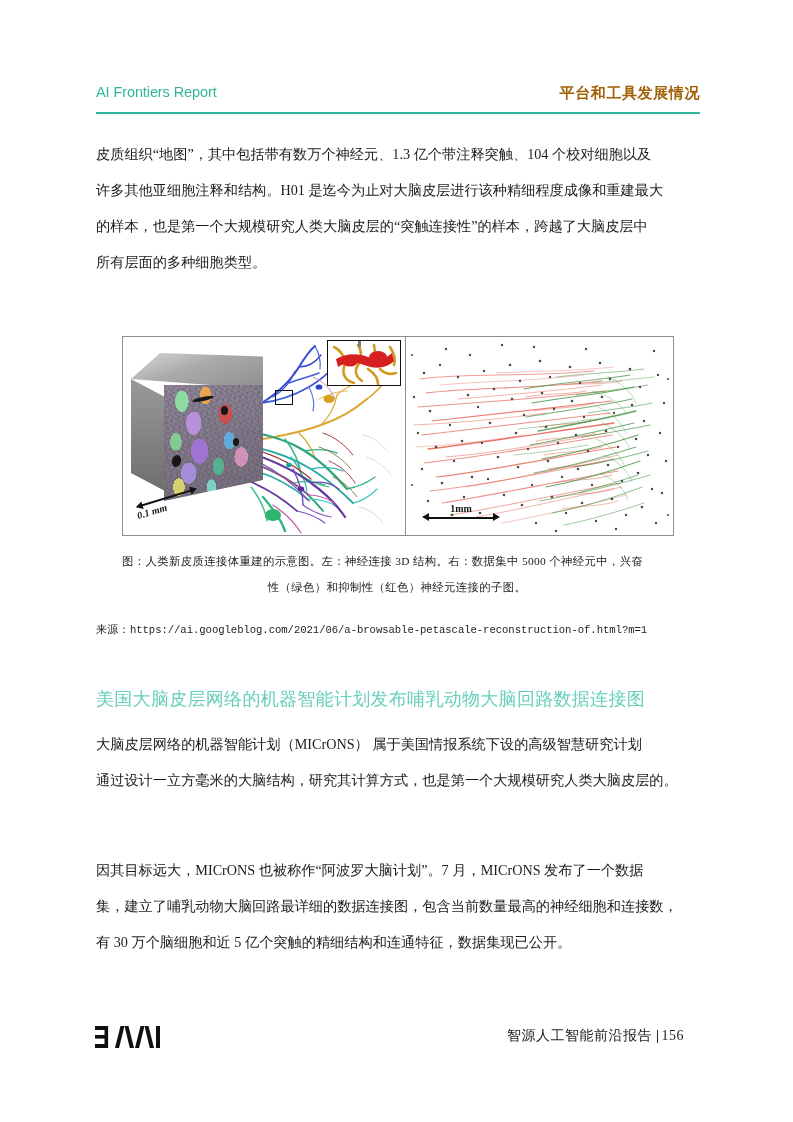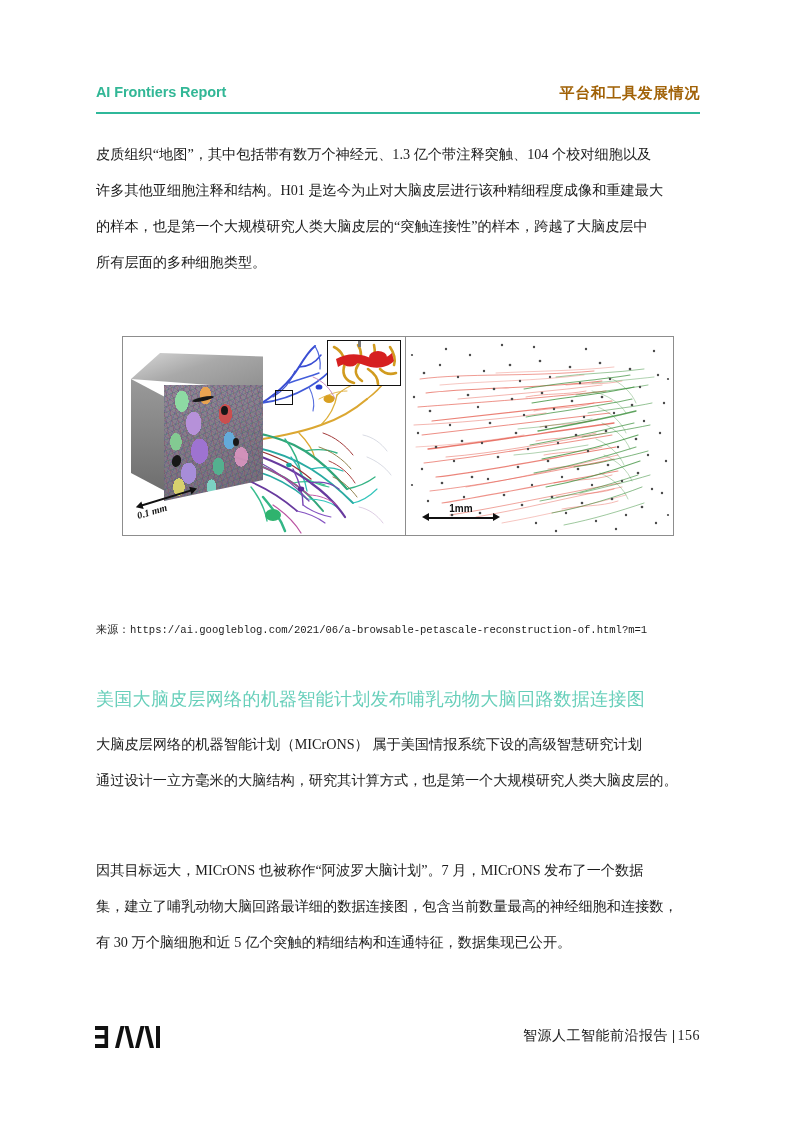--- a/index.html
+++ b/index.html
@@ -28,21 +28,21 @@
     position: absolute;
     left: 96px;
     top: 84px;
     width: 604px;
     height: 30px;
   }
   .header-left {
     position: absolute;
     left: 0; top: 0;
     font-family: "Liberation Sans", sans-serif;
-    font-weight: bold;
+    font-weight: normal;
     font-size: 14.5px;
     color: #32b796;
     letter-spacing: -0.1px;
     white-space: nowrap;
   }
   .header-right {
     position: absolute;
     right: 0; top: 0;
     font-family: "Liberation Serif", serif;
     font-weight: bold;
@@ -214,21 +214,21 @@
   #scalebar-left .sb-line { width: 52px; margin-left: 7px; }
   #scalebar-left .sb-label { margin-top: 2px; }
   #scalebar-right {
     left: 22px; bottom: 16px;
     flex-direction: column;
     align-items: center;
   }
   #scalebar-right .sb-line { width: 66px; }
   #scalebar-right .sb-label {
     font-style: normal;
-    font-family: Liberation Sans, sans-serif;
+    font-family: Liberation Serif, serif;
     font-size: 10px;
     margin-bottom: 3px;
   }
 
   .neuro-svg, .conn-svg {
     position: absolute;
     left: 0; top: 0;
     width: 100%; height: 100%;
   }
 
@@ -284,21 +284,21 @@
   .footer-logo {
     position: absolute;
     left: 95px;
     top: 1024px;
     height: 26px;
     display: flex;
     align-items: center;
   }
   .footer-right {
     position: absolute;
-    right: 93px;
+    right: 109px;
     top: 1027px;
     font-family: "Liberation Serif", serif;
     font-size: 14px;
     color: #1c1c1c;
     letter-spacing: 0.5px;
     white-space: nowrap;
   }
   .footer-right .pg-sep { margin: 0 2px 0 4px; font-weight: bold; }
   .footer-right .pg-num { font-family: "Liberation Serif", serif; }
 </style>
@@ -613,20 +613,24 @@
         </g>
       </svg>
 
       <div class="scalebar" id="scalebar-right">
         <div class="sb-label">1mm</div>
         <div class="sb-line"></div>
       </div>
     </div>
   </div>
 
+  <div class="caption">
+    <span class="cline c1">图：人类新皮质连接体重建的示意图。左：神经连接 3D 结构。右：数据集中 5000 个神经元中，兴奋</span>
+    <span class="cline c2">性（绿色）和抑制性（红色）神经元连接的子图。</span>
+  </div>
 
   <div class="source">
     <span class="src-label">来源：</span><span class="src-url">https://ai.googleblog.com/2021/06/a-browsable-petascale-reconstruction-of.html?m=1</span>
   </div>
 
   <div class="section-heading">美国大脑皮层网络的机器智能计划发布哺乳动物大脑回路数据连接图</div>
 
   <div class="para" id="para-2">
     <span class="line">大脑皮层网络的机器智能计划（MICrONS） 属于美国情报系统下设的高级智慧研究计划</span>
     <span class="line">通过设计一立方毫米的大脑结构，研究其计算方式，也是第一个大规模研究人类大脑皮层的。</span>

